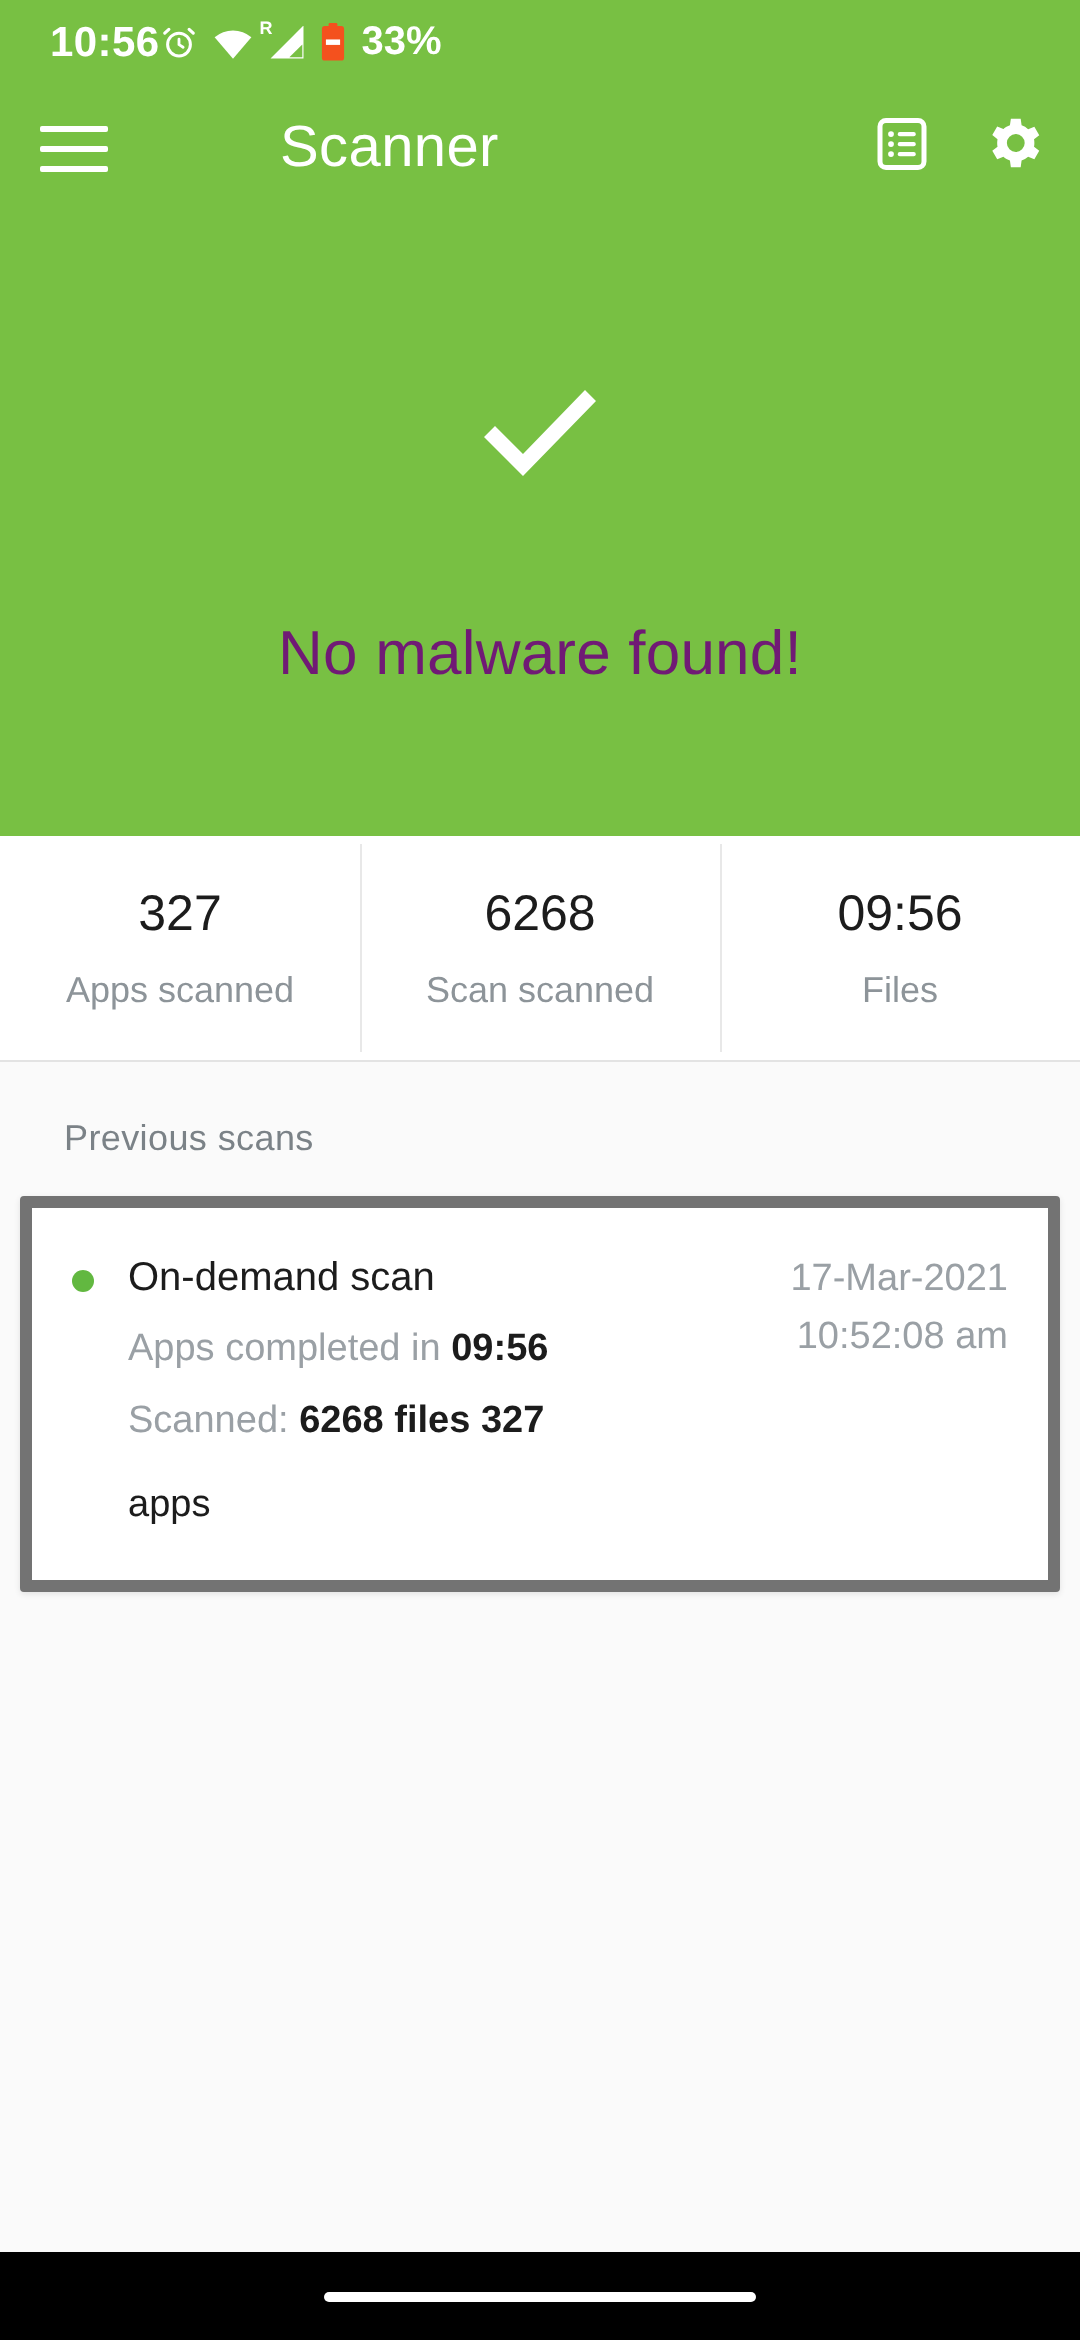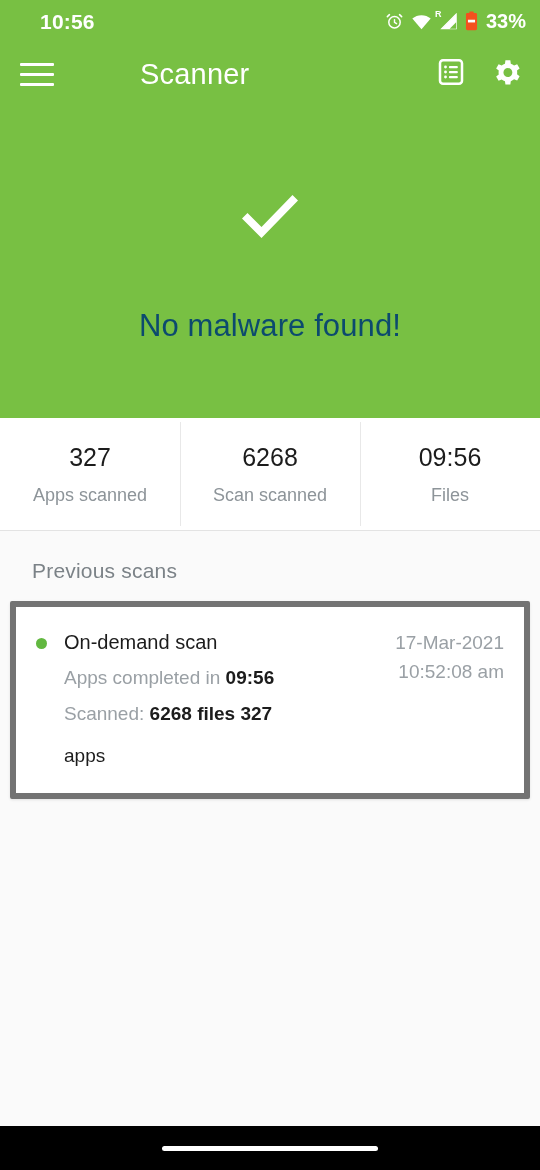--- a/index.html
+++ b/index.html
@@ -15,24 +15,23 @@
   .hero {
     background:#78c043;
     height:418px;
     position:relative;
     flex:0 0 auto;
   }
 
   
   .statusbar {
     height:42px;
-    display:flex; align-items:center; justify-content:space-between;
-    padding:0 14px 0 12px;
+    display:flex; align-items:center; 
+    padding:0 14px 0 25px;
     color:#ffffff;
-    margin-left:28px;
   }
   .status-clock {
     font-size:21px; font-weight:bold; letter-spacing:.2px; line-height:1;
     color:#ffffff;
   }
   .status-icons { display:flex; align-items:center; gap:7px; }
   .status-icons svg { display:block; }
   .status-battery-pct {
     font-size:20px; font-weight:bold; color:#ffffff; line-height:1; margin-left:1px;
   }
@@ -63,21 +62,21 @@
   .appbar-actions .act { width:34px; height:34px; display:flex; align-items:center; justify-content:center; cursor:pointer; }
 
   
   .result {
     position:absolute; left:0; right:0; top:106px; bottom:0;
     display:flex; flex-direction:column; align-items:center;
   }
   .check-icon { margin-top:84px; }
   .result-text {
     margin-top:62px;
-    color:#0c4a6e; font-size:31px; font-weight:400; letter-spacing:.1px;
+    color:#701a75; font-size:31px; font-weight:400; letter-spacing:.1px;
   }
 
   
   .stats {
     background:#ffffff;
     height:113px;
     display:flex; align-items:stretch;
     border-bottom:1px solid #e3e3e3;
     flex:0 0 auto;
   }
@@ -90,21 +89,21 @@
     content:""; position:absolute; left:0; top:4px; bottom:4px;
     width:1px; background:#e8e8e8;
   }
   .stat-value { font-size:25px; color:#1c1c1c; font-weight:400; line-height:1; }
   .stat-label { margin-top:16px; font-size:18px; color:#8d9499; font-weight:400; line-height:1; }
 
   
   .content { flex:1 1 auto; background:#fafafa; position:relative; }
   .section-title {
     padding:28px 0 0 32px;
-    font-size:21px; color:#7b8287; letter-spacing:.2px;
+    font-size:18px; color:#7b8287; letter-spacing:.2px;
   }
 
   .card {
     margin:18px 10px 0 10px;
     background:#ffffff;
     border:6px solid #737373;
     border-radius:2px;
     box-shadow:0 1px 3px rgba(0,0,0,.10);
     padding:22px 20px 26px 20px;
     position:relative;

